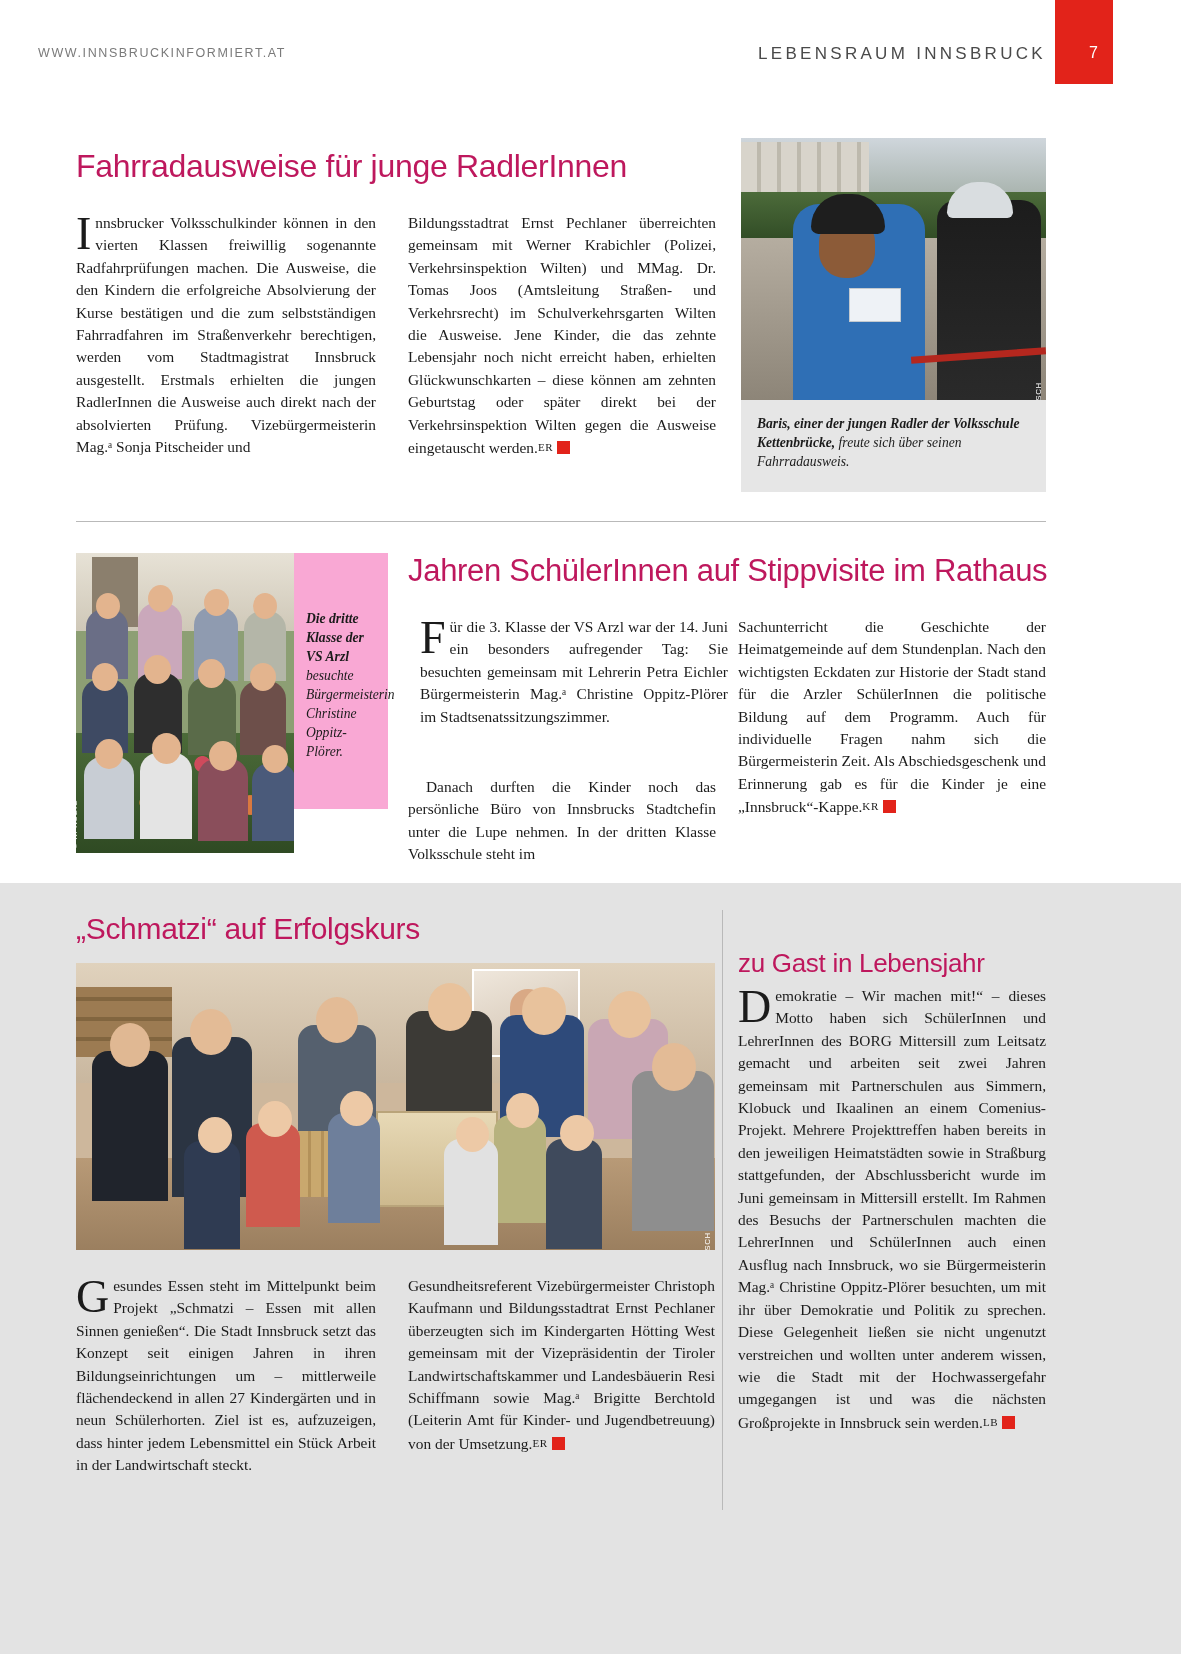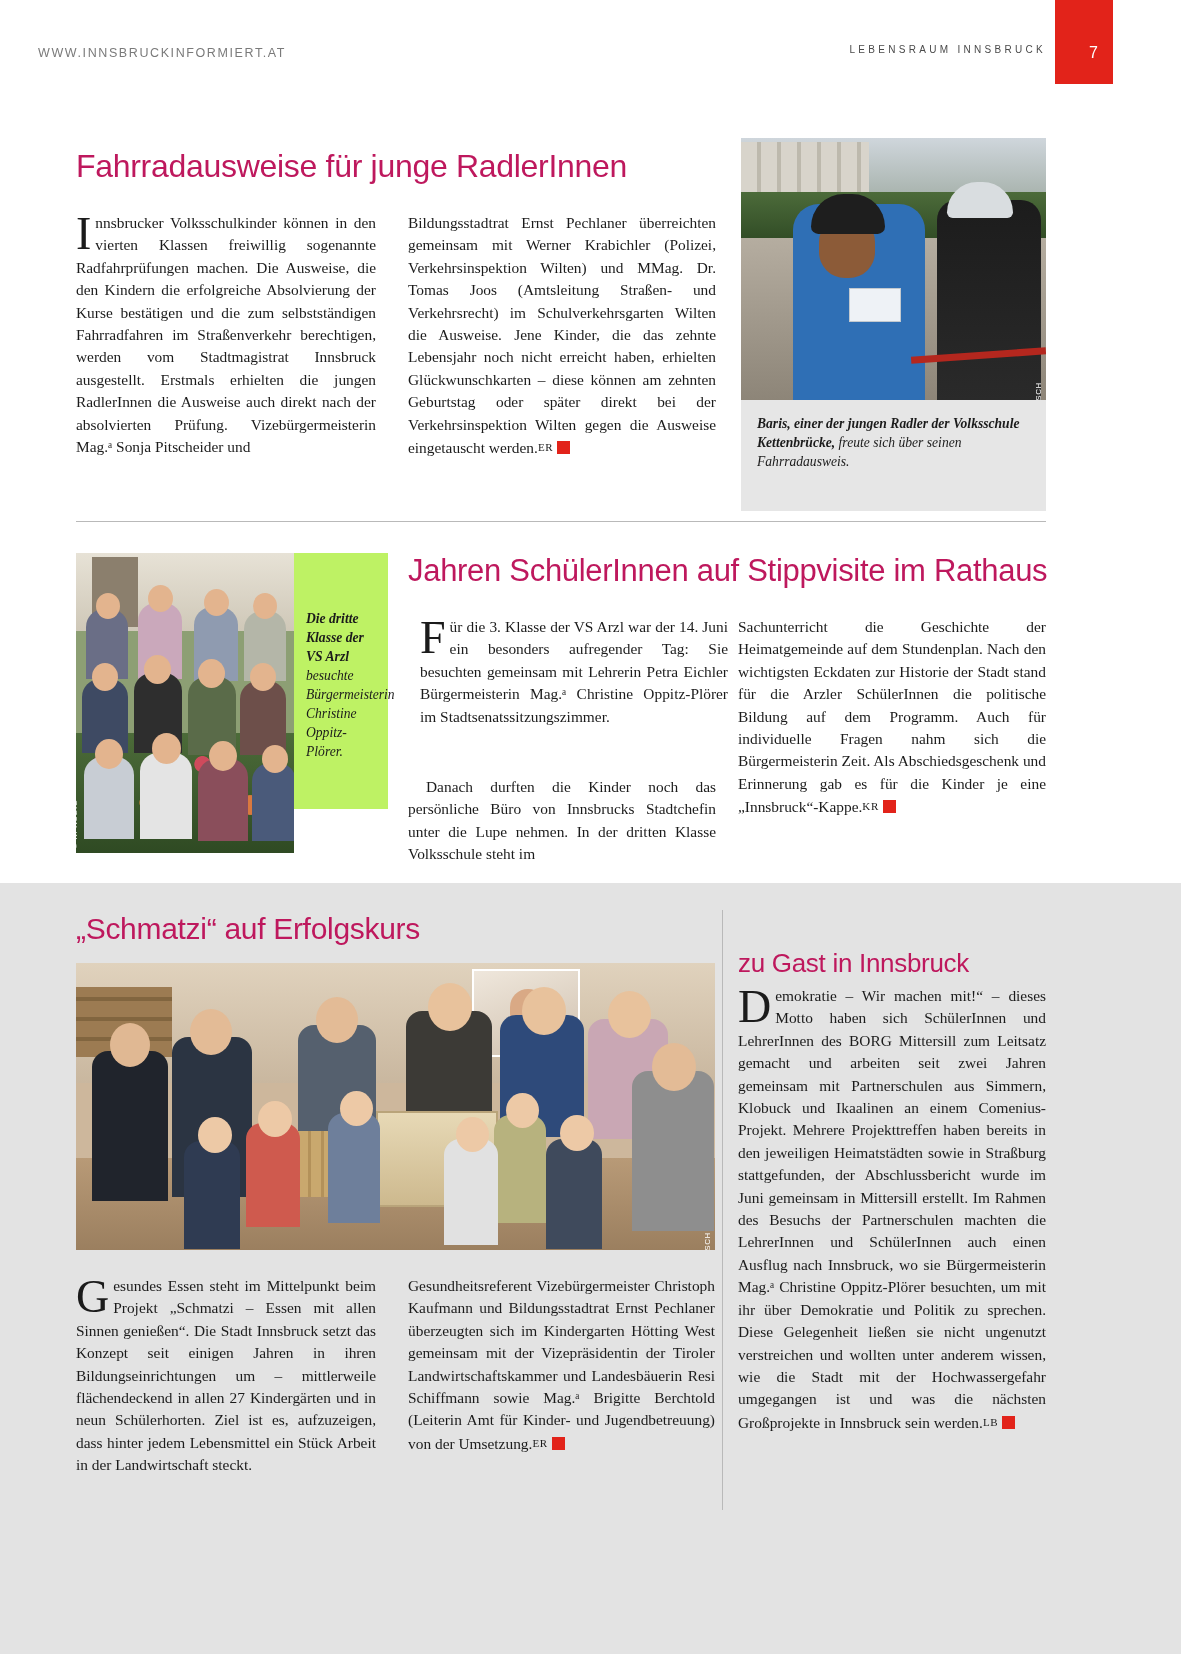--- a/index.html
+++ b/index.html
@@ -26,21 +26,21 @@
     left: 38px; top: 46px;
     font-family: "Liberation Sans", sans-serif;
     font-size: 12.5px;
     letter-spacing: 1.6px;
     color: #7a7a7a;
   }
   .header-section {
     position: absolute;
     right: 135px; top: 44px;
     font-family: "Liberation Sans", sans-serif;
-    font-size: 10px;
+    font-size: 17px;
     letter-spacing: 3.3px;
     color: #4a4a4a;
   }
   .header-tab {
     position: absolute;
     right: 68px; top: 0;
     width: 58px; height: 84px;
     background: #e2231a;
   }
   .header-pagenum {
@@ -157,21 +157,21 @@
     background:#d9dde0; border-radius:32px 32px 6px 6px;
   }
   .ph1 .bikebar {
     position:absolute; left:170px; top:214px; width:135px; height:7px;
     background:#b4271e; transform: rotate(-4deg);
   }
   .ph1 .cred { position:absolute; right:3px; bottom:18px; transform: rotate(-90deg); transform-origin: right bottom; }
 
   .cap1 {
     position: absolute;
-    left: 741px; top: 400px; width: 305px; height: 111px;
+    left: 741px; top: 400px; width: 305px; height: 92px;
     background: #e6e6e6;
     padding: 14px 16px 0 16px;
   }
 
   
   .ph2 {
     left: 76px; top: 553px; width: 218px; height: 300px;
     background: linear-gradient(180deg,#cfc6b4 0 18%, #8d9f74 18% 100%);
   }
   .ph2 .wall { position:absolute; left:0; top:0; width:100%; height:78px;
@@ -185,21 +185,21 @@
       radial-gradient(circle at 80% 60%, #d9793f 0 5%, transparent 5.5%),
       linear-gradient(180deg,#4c6b39,#2f4a23);
   }
   .ph2 .k { position:absolute; border-radius: 18px 18px 0 0; }
   .ph2 .f { position:absolute; border-radius: 50%; background:#e3b48e; }
   .ph2 .cred { position:absolute; left:3px; bottom:4px; transform: rotate(-90deg); transform-origin: left bottom; }
 
   .cap2 {
     position: absolute;
     left: 294px; top: 553px; width: 94px; height: 256px;
-    background: #bef264;
+    background: #f9a8d4;
     padding: 56px 10px 0 12px;
   }
 
   
   .panel {
     position: absolute;
     left: 0; top: 883px; width: 1181px; height: 771px;
     background: #e3e3e3;
   }
 
@@ -361,16 +361,16 @@
 </div>
 
 <div class="body-col dropcap" style="position:absolute; left:76px; top:1275px; width:300px;">Gesundes Essen steht im Mittelpunkt beim Projekt „Schmatzi – Essen mit allen Sinnen genießen“. Die Stadt Innsbruck setzt das Konzept seit einigen Jahren in ihren Bildungseinrichtungen um – mittlerweile flächendeckend in allen 27 Kindergärten und in neun Schülerhorten. Ziel ist es, aufzuzeigen, dass hinter jedem Lebensmittel ein Stück Arbeit in der Landwirtschaft steckt.</div>
 
 <div class="body-col" style="position:absolute; left:408px; top:1275px; width:307px;"><span>Gesundheitsreferent Vizebürgermeister Christoph Kaufmann und Bildungsstadtrat Ernst Pechlaner überzeugten sich im Kindergarten Hötting West gemeinsam mit der Vizepräsidentin der Tiroler Landwirtschaftskammer und Landesbäuerin Resi Schiffmann sowie Mag.ᵃ Brigitte Berchtold (Leiterin Amt für Kinder- und Jugendbetreuung) von der Umsetzung.</span><span class="sig">ER</span><span class="endmark"></span></div>
 
 <div class="vrule" style="left:722px; top:910px; height:600px;"></div>
 
 <div class="headline" style="position:absolute; left:738px; top:912px; width:310px; font-size:26px; line-height:34px;">
   <br>
-  <span>zu Gast in Innsbruck</span>
+  <span>zu Gast in Lebensjahr</span>
 </div>
 
 <div class="body-col dropcap" style="position:absolute; left:738px; top:985px; width:308px;"><span>Demokratie – Wir machen mit!“ – dieses Motto haben sich SchülerInnen und LehrerInnen des BORG Mittersill zum Leitsatz gemacht und arbeiten seit zwei Jahren gemeinsam mit Partnerschulen aus Simmern, Klobuck und Ikaalinen an einem Comenius-Projekt. Mehrere Projekttreffen haben bereits in den jeweiligen Heimatstädten sowie in Straßburg stattgefunden, der Abschlussbericht wurde im Juni gemeinsam in Mittersill erstellt. Im Rahmen des Besuchs der Partnerschulen machten die LehrerInnen und SchülerInnen auch einen Ausflug nach Innsbruck, wo sie Bürgermeisterin Mag.ᵃ Christine Oppitz-Plörer besuchten, um mit ihr über Demokratie und Politik zu sprechen. Diese Gelegenheit ließen sie nicht ungenutzt verstreichen und wollten unter anderem wissen, wie die Stadt mit der Hochwassergefahr umgegangen ist und was die nächsten Großprojekte in Innsbruck sein werden.</span><span class="sig">LB</span><span class="endmark"></span></div>
 
 </body></html>

